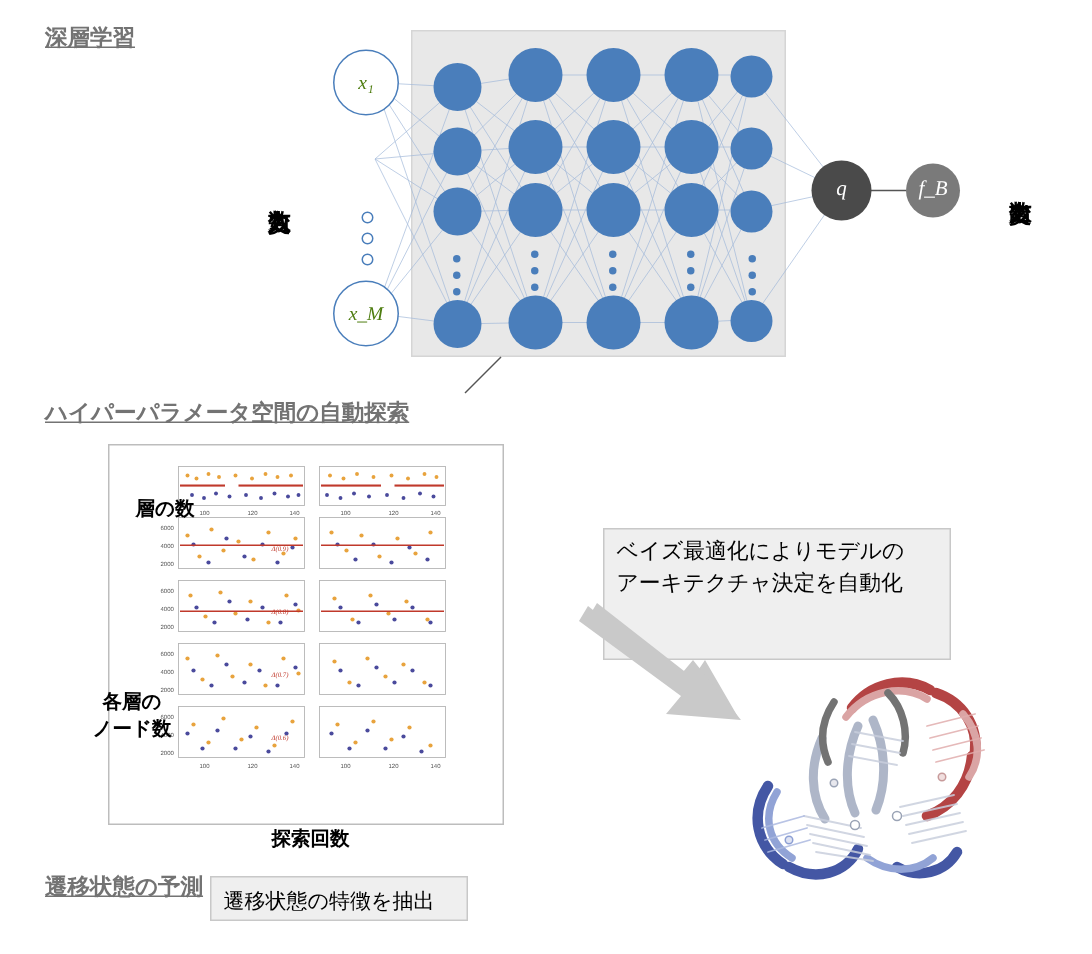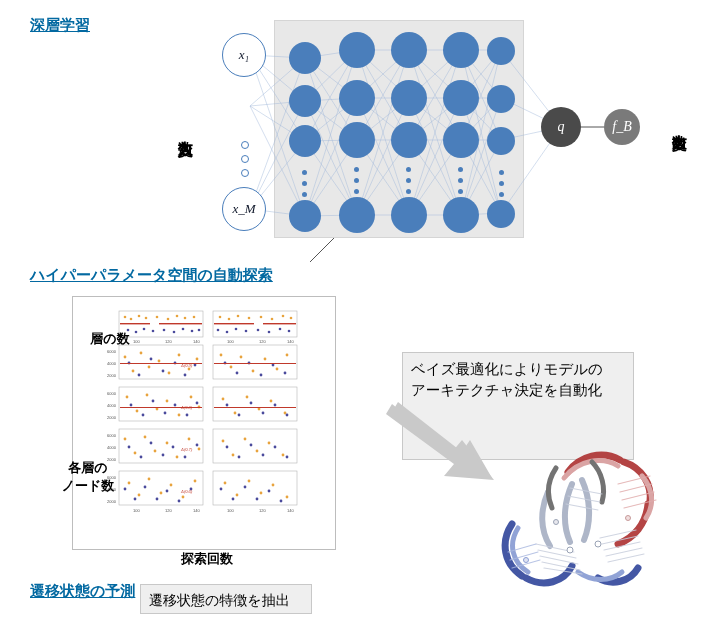--- a/index.html
+++ b/index.html
@@ -22,21 +22,21 @@
   .label {
     position: absolute;
     color: #000000;
     font-size: 15px;
     line-height: 1.25;
     white-space: pre-line;
     font-weight: bold;
   }
   .heading {
     position: absolute;
-    color: #0369a1;
+    color: #737373;
     font-size: 15px;
     font-weight: bold;
     text-decoration: underline;
     white-space: nowrap;
   }
 
   
   .nn-panel {
     position: absolute;
     left: 274px;
@@ -48,21 +48,21 @@
   }
   .node {
     position: absolute;
     border-radius: 50%;
     background: #4a7ebb;
     box-sizing: border-box;
   }
   .node.input-node {
     background: #ffffff;
     border: 1.5px solid #4a7ebb;
-    color: #0f172a;
+    color: #4d7c0f;
     font-family: "Liberation Serif", serif;
     font-style: italic;
     font-size: 13px;
     display: flex;
     align-items: center;
     justify-content: center;
   }
   .node.out-node {
     background: #4a4a4a;
     color: #ffffff;
@@ -301,21 +301,21 @@
   </div>
 
   <div class="label" style="left:174px; top:96px; width:22px; text-align:center;">
     <span style="writing-mode:vertical-rl; display:inline-block;">入力変数</span>
   </div>
   <div class="label" style="left:668px; top:90px; width:22px; text-align:center;">
     <span style="writing-mode:vertical-rl; display:inline-block;">出力変数</span>
   </div>
 
 
-  <div class="callout" style="left:402px; top:352px; width:232px; height:108px;">ベイズ最適化によりモデルの
+  <div class="callout" style="left:402px; top:352px; width:232px; height:88px;font-family:Liberation Mono, monospace;">ベイズ最適化によりモデルの
 アーキテクチャ決定を自動化</div>
 
   <div class="callout" style="left:140px; top:584px; width:172px; height:30px; font-size:14px; padding-top:5px;">遷移状態の特徴を抽出</div>
 
   <svg class="edges">
 
     <line x1="334" y1="238" x2="310" y2="262" stroke="#555555" stroke-width="1"></line>
 
     <g fill="#c9c9c9">
       <polygon points="398,402 462,452 470,440 492,478 450,474 458,462 392,412"></polygon>

